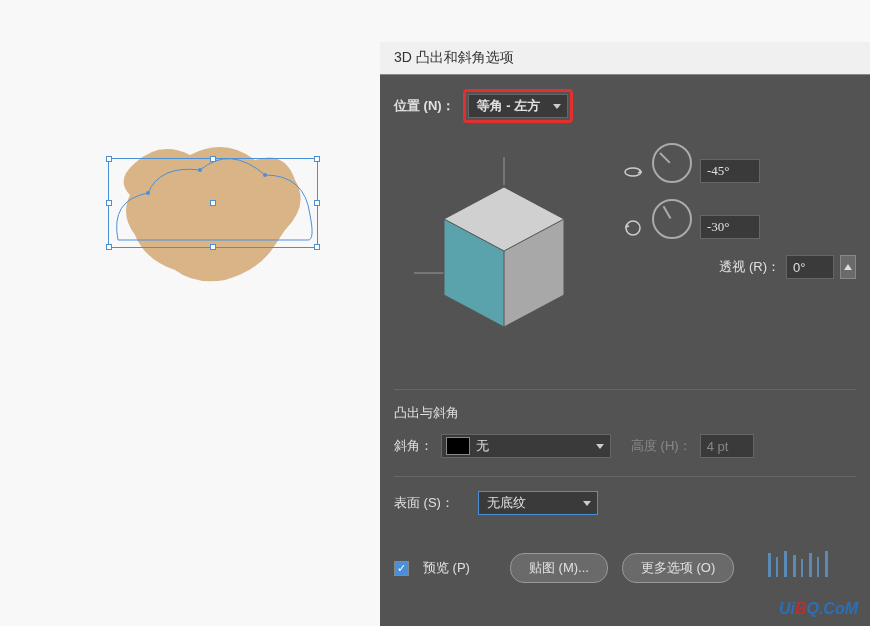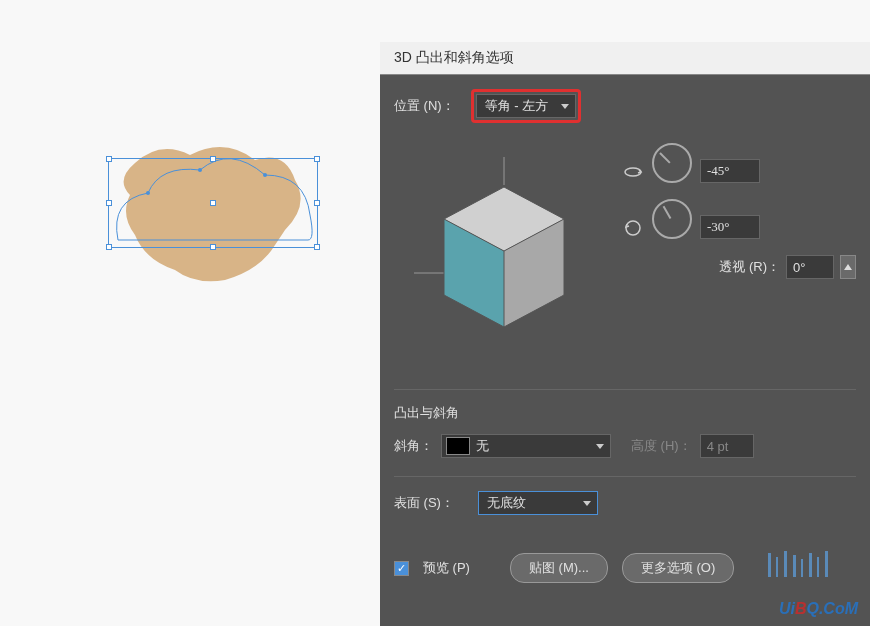--- a/index.html
+++ b/index.html
@@ -341,21 +341,21 @@
     <div class="handle br"></div>
     <div class="handle center"></div>
   </div>
 </div>
 
 <div class="dialog">
   <div class="dialog-title">3D 凸出和斜角选项</div>
 
   <div class="dialog-body">
 
-    <div class="row" style="gap:16px;">
+    <div class="row" style="gap:8px;font-weight:bold;">
       <span class="label">位置 (N)：</span>
       <span class="red-highlight">
         <span class="dropdown">
           <span>等角 - 左方</span>
         </span>
       </span>
     </div>
 
     <div class="cube-section">
       <div class="cube-preview">

